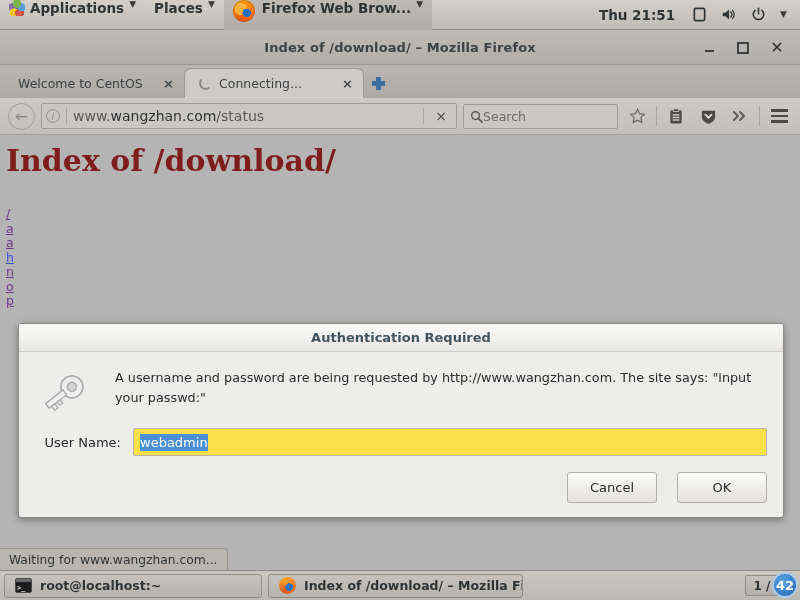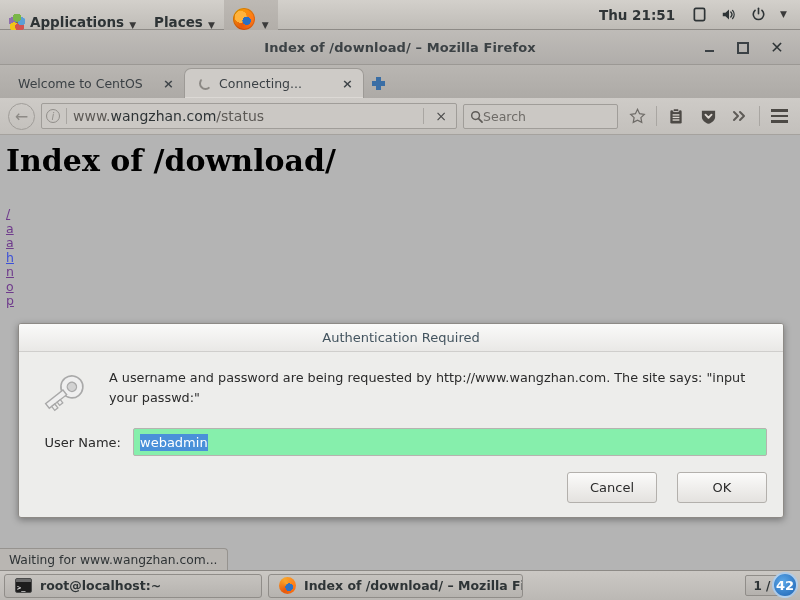--- a/index.html
+++ b/index.html
@@ -13,21 +13,21 @@
 
   
   .gnome-panel {
     position: absolute; left:0; top:0; width:800px; height:30px;
     background: linear-gradient(to bottom, #d3d0cb 0%, #c9c6c1 50%, #bfbcb7 100%);
     border-bottom: 1px solid #8d8a86;
     display: flex; align-items: center;
     font-size: 13px; color: #2f3436;
   }
   .panel-item {
-    display: flex; align-items: flex-end; gap: 5px;
+    display: flex; align-items: flex-start; gap: 5px;
     padding: 0 9px; height: 30px;
     font-weight: bold; font-size: 13.5px;
     color: #2e3436;
   }
   .panel-item.active {
     background: linear-gradient(to bottom,#bdb9b4,#b2aea9);
   }
   .caret { font-size: 9px; line-height: 1; color:#3a3a3a; }
   .ff-mini {
     width: 22px; height: 22px; border-radius: 50%;
@@ -141,21 +141,21 @@
   .hamburger span { display:block; width:17px; height:2.5px; background:#4c4945; }
 
   
   .content {
     position:relative; height: calc(540px - 35px - 33px - 37px);
     background: #b4b4b4;
     overflow:hidden;
   }
   .page-heading {
     font-family: "DejaVu Serif", "Liberation Serif", serif;
-    font-weight: bold; font-size: 30px; color: #000000;
+    font-weight: bold; font-size: 30px; color: #7f1d1d;
     padding: 8px 0 0 6px;
   }
   .page-links {
     position:absolute; left: 6px; top: 72px;
     font-size: 12.5px; line-height: 14.5px;
     font-family: "DejaVu Sans", "Liberation Sans", sans-serif;
   }
   .page-links a { display:block; text-decoration: underline; }
   .link-visited { color: #6f3b8c; }
   .link-unvisited { color: #3a4fd8; }
@@ -166,37 +166,37 @@
     background: #ededeb;
     border: 1px solid #8d8a86;
     border-radius: 3px;
     box-shadow: 0 2px 7px rgba(0,0,0,.35);
     overflow:hidden;
   }
   .dialog-title {
     height: 28px; display:flex; align-items:center; justify-content:center;
     background: linear-gradient(to bottom,#fafaf9,#e9e8e6);
     border-bottom: 1px solid #cfcecc;
-    font-size: 13px; font-weight: normal; color:#43545f;
+    font-size: 13px; font-weight: bold; color:#43545f;
   }
   .dialog-body { padding: 14px 16px 0 14px; }
-  .dlg-row { display:flex; gap: 14px; align-items:flex-start; }
+  .dlg-row { display:flex; gap: 20px; align-items:flex-start; }
   .key-icon { width: 62px; flex:none; display:flex; justify-content:center; padding-top:4px;}
   .dlg-msg {
     font-size: 12.8px; color:#2b2b2b; line-height: 20px; padding-top: 2px;
     max-width: 648px;
   }
   .form { padding: 12px 16px 0 14px; }
   .form-row { display:flex; align-items:center; margin-bottom: 10px; }
   .form-label {
     width: 100px; text-align: right; padding-right: 12px;
     font-size: 13px; color: #2b2b2b;
   }
   .form-input {
-    flex: 1; height: 28px; background:#86efac; border:1px solid #b6b3af; border-radius:2px;
+    flex: 1; height: 28px; background:#fde047; border:1px solid #b6b3af; border-radius:2px;
     display:flex; align-items:center; padding: 0 6px; font-size:13px; color:#111;
   }
   .sel { background:#4a90d9; color:#fff; padding: 1px 0; }
   .dots { letter-spacing: 3px; font-size: 12px; color:#222; }
   .dialog-footer {
     padding: 6px 16px 14px 0; display:flex; justify-content:flex-end; gap:20px;
   }
   .dlg-btn {
     min-width: 90px; height: 31px; padding: 0 18px;
     background: linear-gradient(to bottom,#fbfbfa,#e4e2df);
@@ -280,20 +280,21 @@
       <span class="gnome-logo"></span>
       <span>Applications</span>
       <span class="caret">▼</span>
     </div>
     <div class="panel-item">
       <span>Places</span>
       <span class="caret">▼</span>
     </div>
     <div class="panel-item active">
       <span class="ff-mini"></span>
+      <span>Firefox Web Brow...</span>
       <span class="caret">▼</span>
     </div>
 
     <div class="panel-right">
       <div class="panel-clock">Thu 21:51</div>
       <div class="panel-ico">
         <svg width="15" height="15" viewBox="0 0 16 16">
             <rect x="2.5" y="1.5" width="11" height="13" rx="1.6" fill="none" stroke="#2e3436" stroke-width="1.8"></rect>
           </svg>
       </div>

